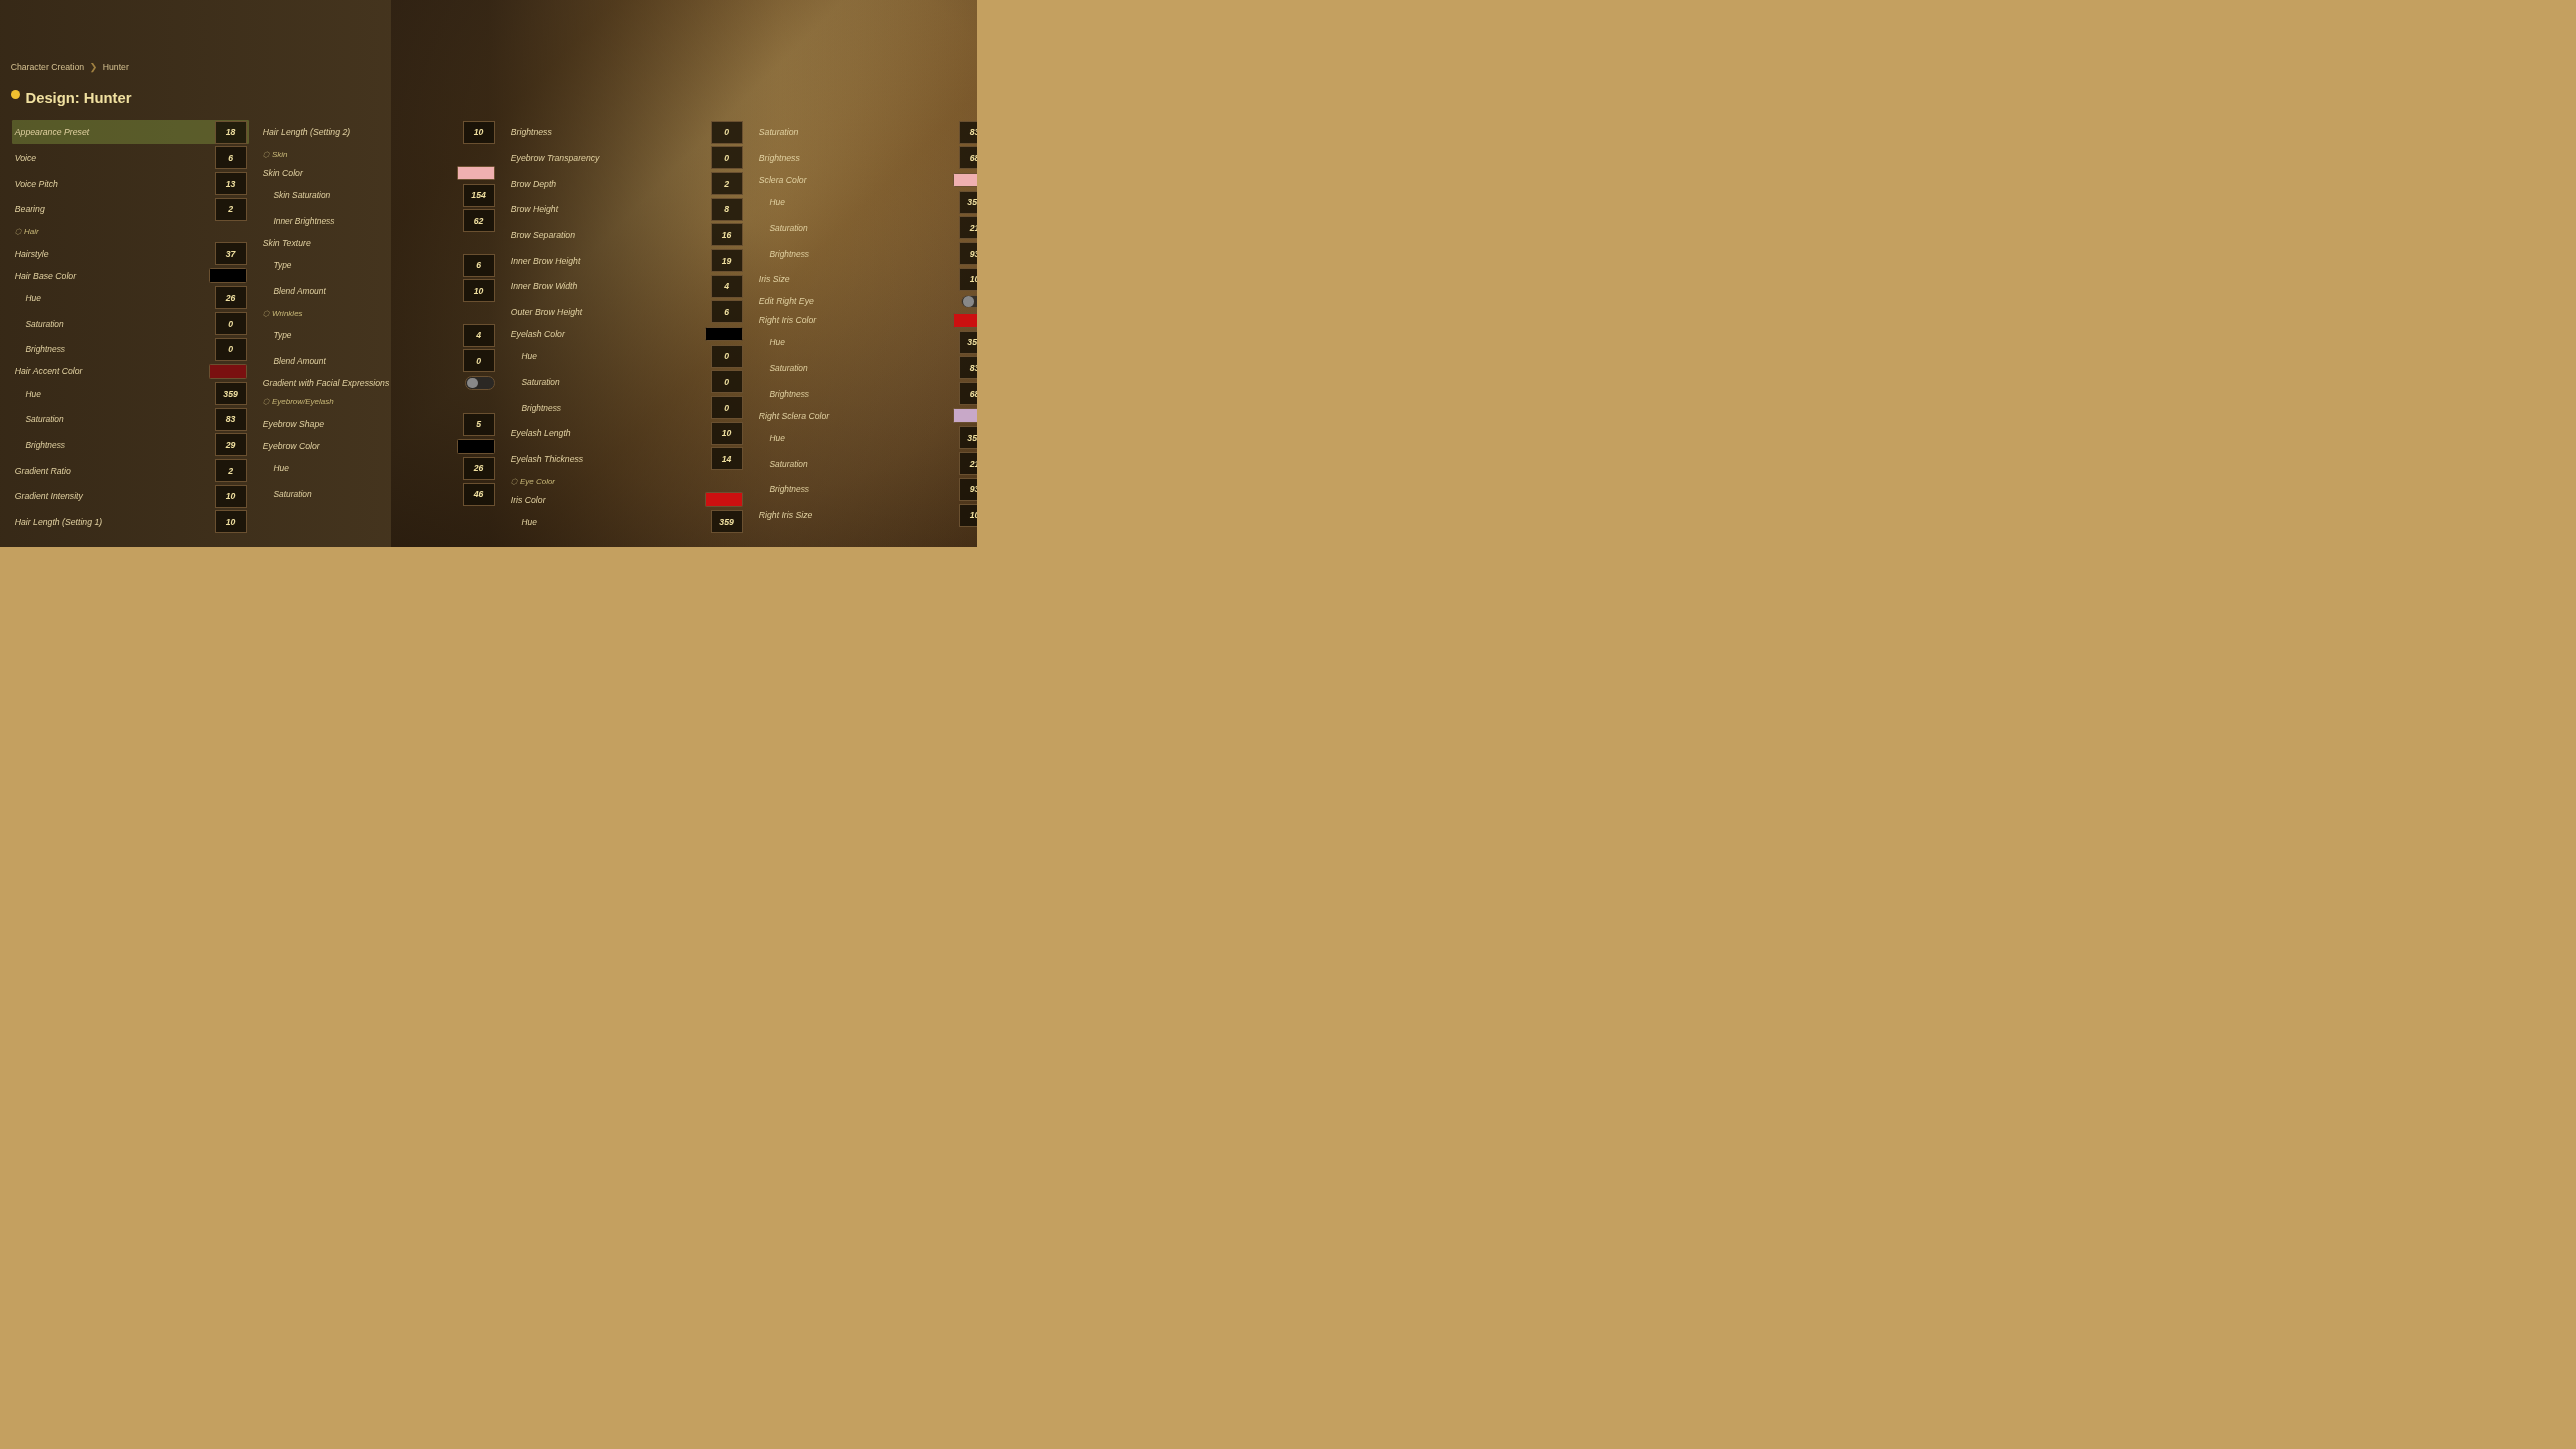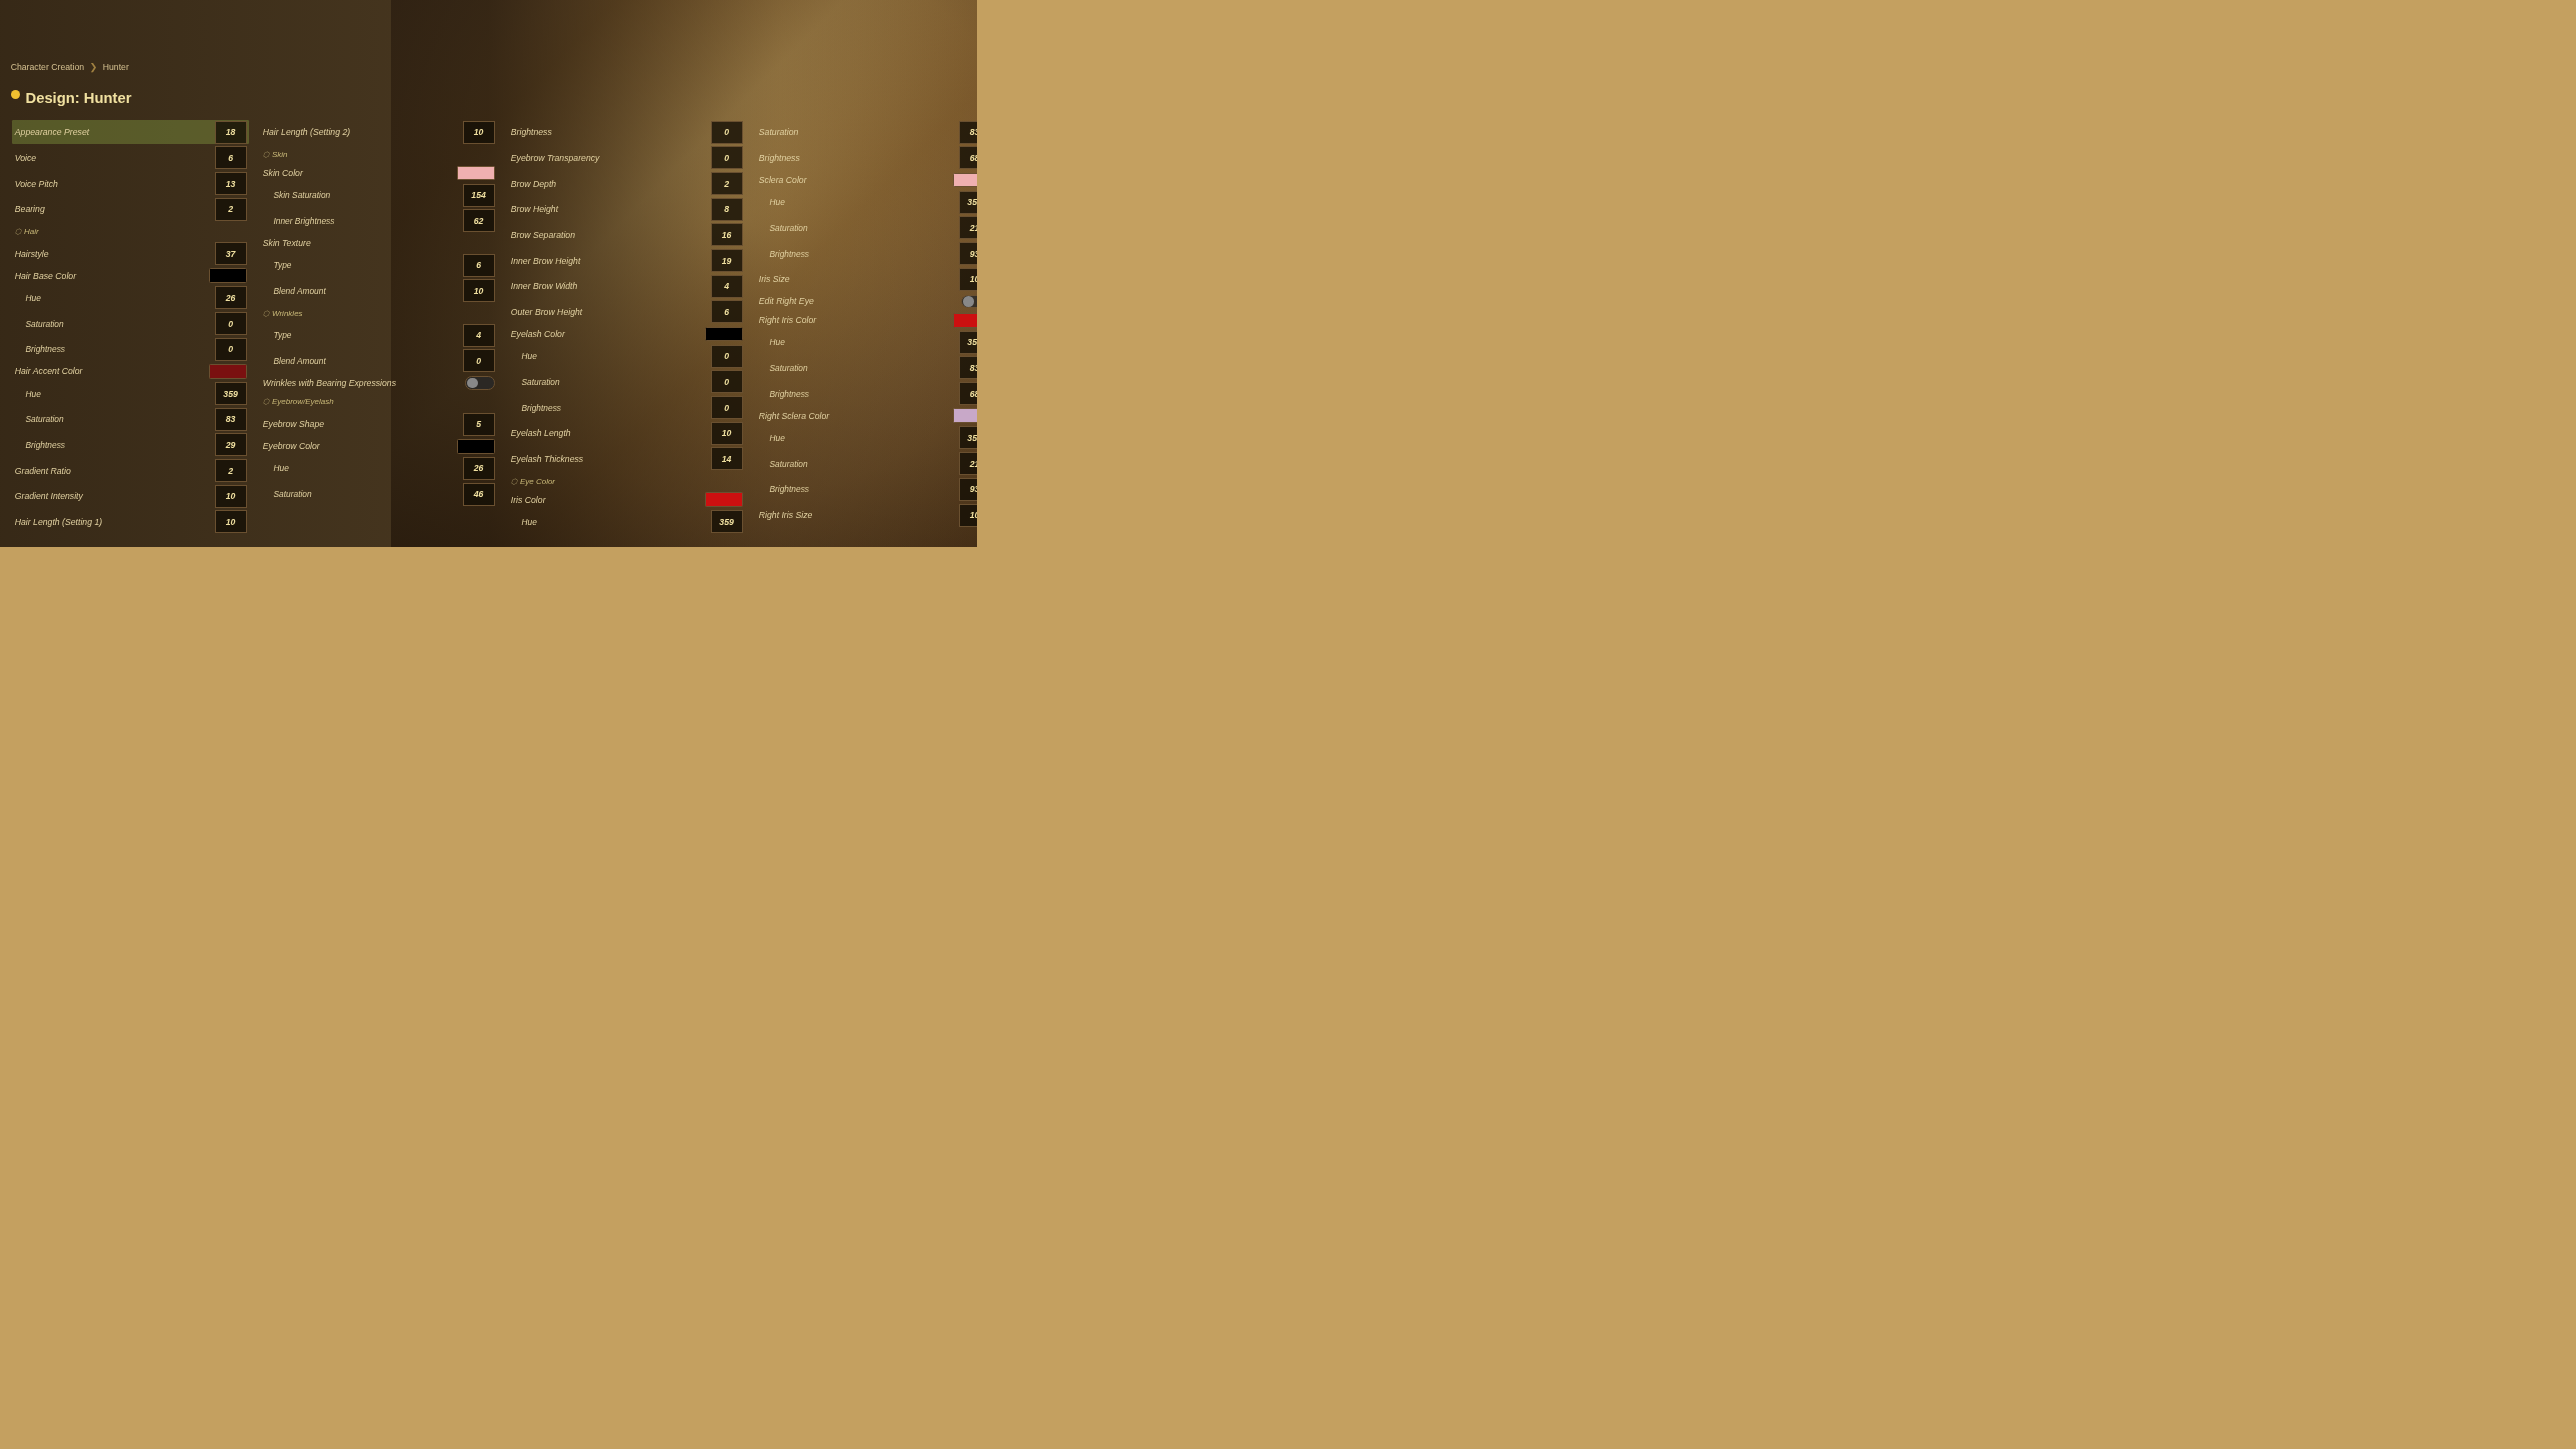--- a/index.html
+++ b/index.html
@@ -380,21 +380,21 @@
         </div>
         <div class="row-item">
           <span class="row-label indent">Type</span>
           <div class="value-box">4</div>
         </div>
         <div class="row-item">
           <span class="row-label indent">Blend Amount</span>
           <div class="value-box">0</div>
         </div>
         <div class="row-item">
-          <span class="row-label">Wrinkles with Bearing Expressions</span>
+          <span class="row-label">Gradient with Facial Expressions</span>
           <div class="toggle ">
             <div class="toggle-knob"></div>
           </div>
         </div>
         <div class="row-item">
           <span class="row-label section-header"><span class="section-icon">⬡</span> Eyebrow/Eyelash</span>
         </div>
         <div class="row-item">
           <span class="row-label">Eyebrow Shape</span>
           <div class="value-box">5</div>

